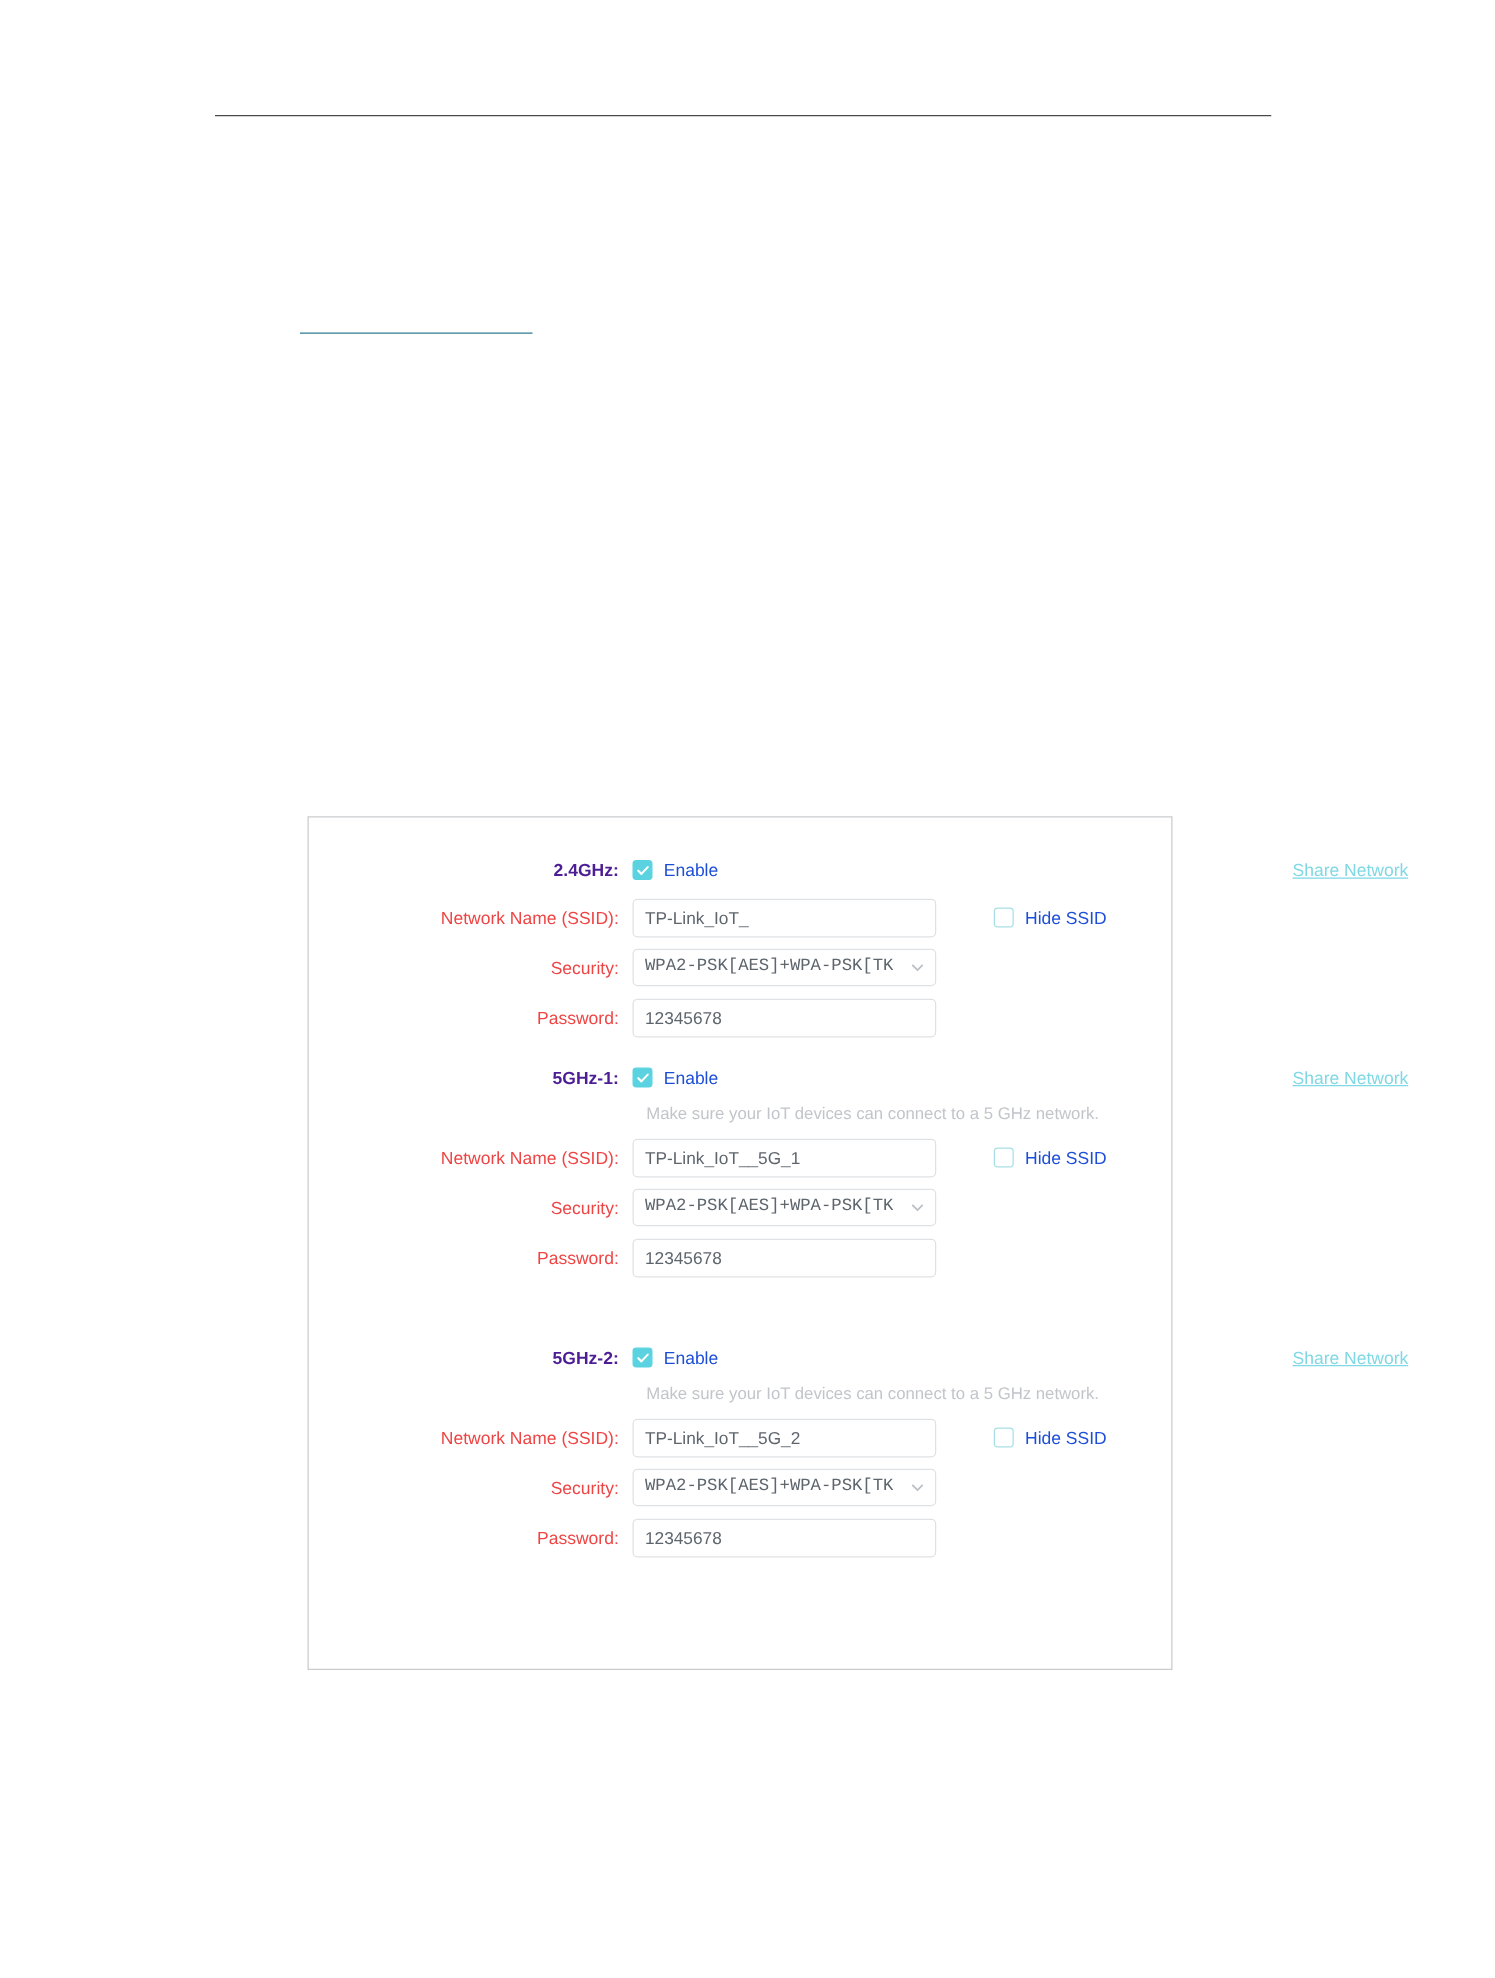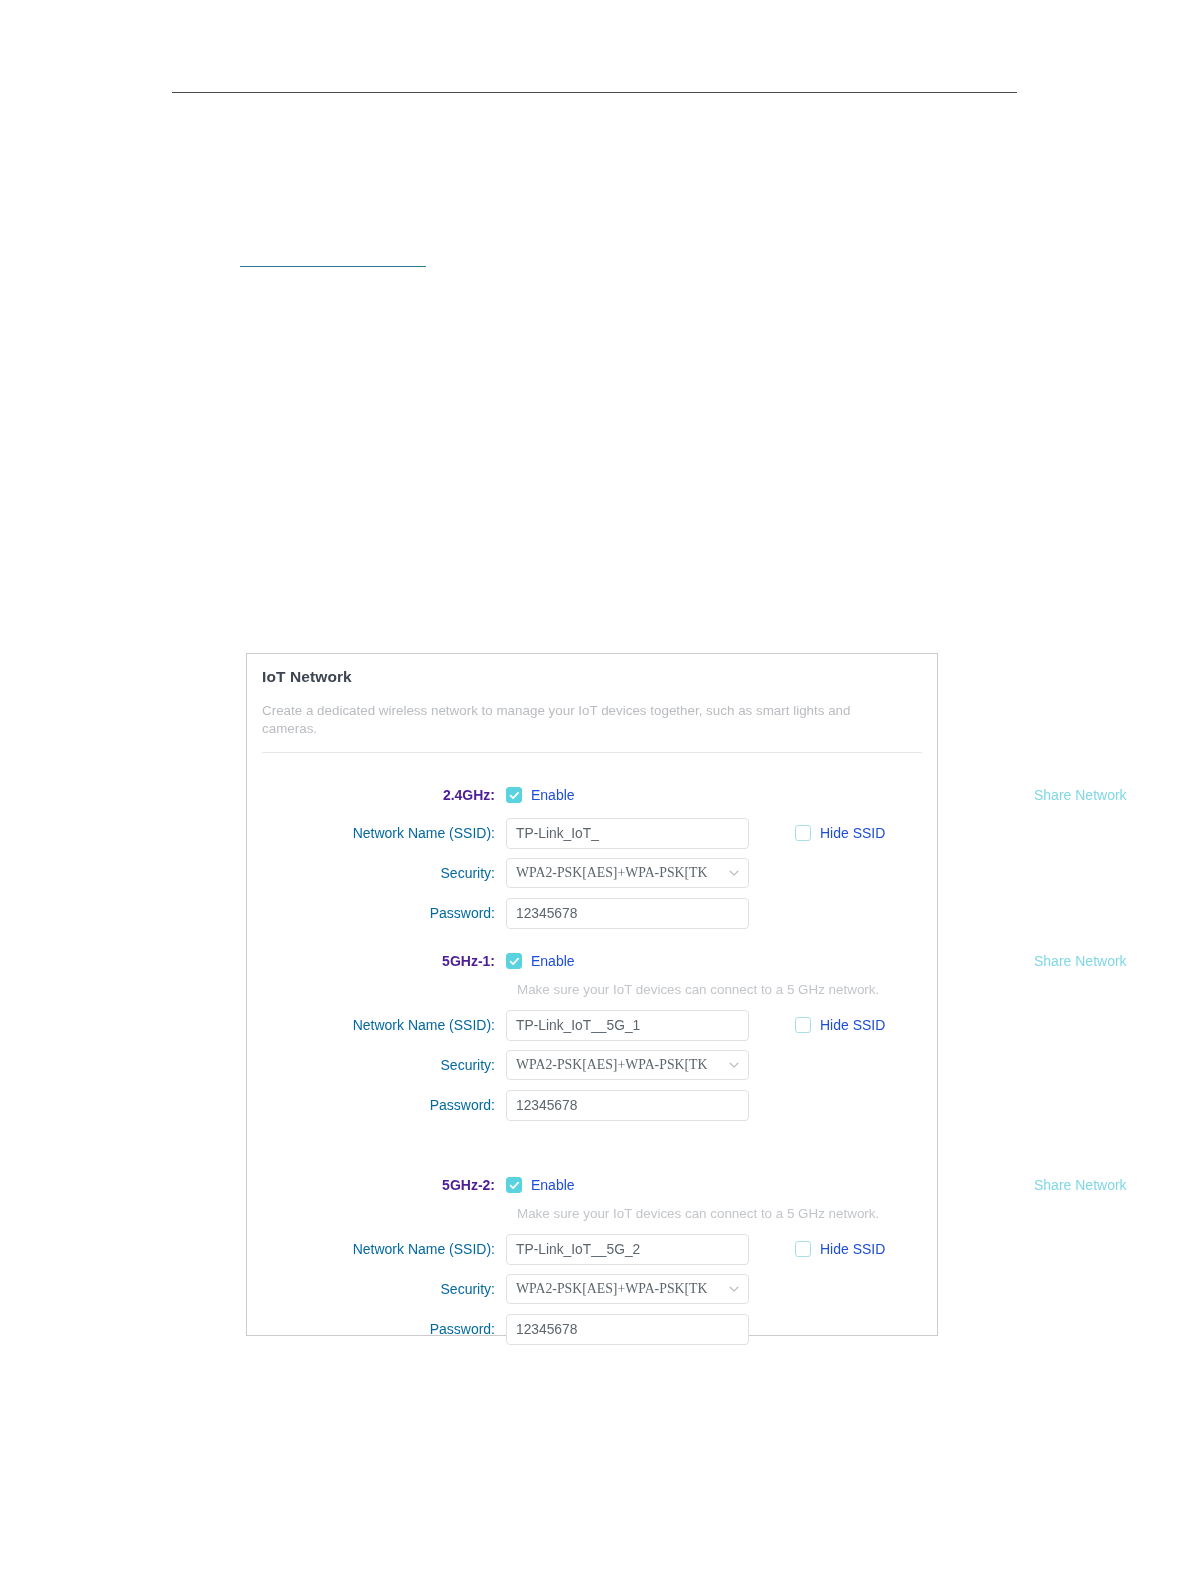--- a/index.html
+++ b/index.html
@@ -102,21 +102,21 @@
   }
   .row.toggle-row { margin-bottom: 8px; }
   .row:last-child { margin-bottom: 0; }
 
   .lbl {
     width: 245px;
     flex: 0 0 245px;
     text-align: right;
     padding-right: 11px;
     font-size: 14px;
-    color: #0369a1;
+    color: #ef4444;
     white-space: nowrap;
     line-height: 18px;
   }
   .lbl.band {
     font-weight: bold;
     color: #4c1d95;
     font-size: 14px;
   }
 
   .ctl {
@@ -143,21 +143,21 @@
     position: relative;
     width: 243px;
     height: 30px;
   }
   .sel {
     width: 243px;
     height: 30px;
     border: 1px solid #dfe2e5;
     border-radius: 4px;
     background: #ffffff;
-    font-family: Liberation Serif, serif;
+    font-family: Liberation Mono, monospace;
     font-size: 13.8px;
     color: #5d656d;
     padding: 0 26px 0 9px;
     line-height: 28px;
     white-space: nowrap;
     overflow: hidden;
     cursor: pointer;
   }
   .chev {
     position: absolute;
@@ -200,20 +200,21 @@
   
   .share-link {
     position: absolute;
     left: 528px;
     top: 50%;
     transform: translateY(-50%);
     font-size: 14px;
     color: #7fd8e4;
     white-space: nowrap;
     cursor: pointer;
+    text-decoration: underline;
   }
 
   
   .hide-group {
     position: absolute;
     left: 265px;
     top: 50%;
     transform: translateY(-50%);
     display: flex;
     padding-left: 24px;
@@ -239,25 +240,20 @@
 
 <div class="page-header-rule"></div>
 
 <div class="doc-link">
   <span class="doc-link-text"></span>
   <span class="doc-link-rule"></span>
 </div>
 
 <div class="iot-card">
 
-  <div class="card-head">
-    <div class="card-title">IoT Network</div>
-    <div class="card-desc">Create a dedicated wireless network to manage your IoT devices together, such as smart lights and cameras.</div>
-    <div class="card-divider"></div>
-  </div>
 
   <div class="form-body">
 
     <div class="band-block b24">
 
       <div class="row toggle-row">
         <div class="lbl band">2.4GHz:</div>
         <div class="ctl">
           <span class="cb on">
             <svg width="11" height="11" viewBox="0 0 11 11">

